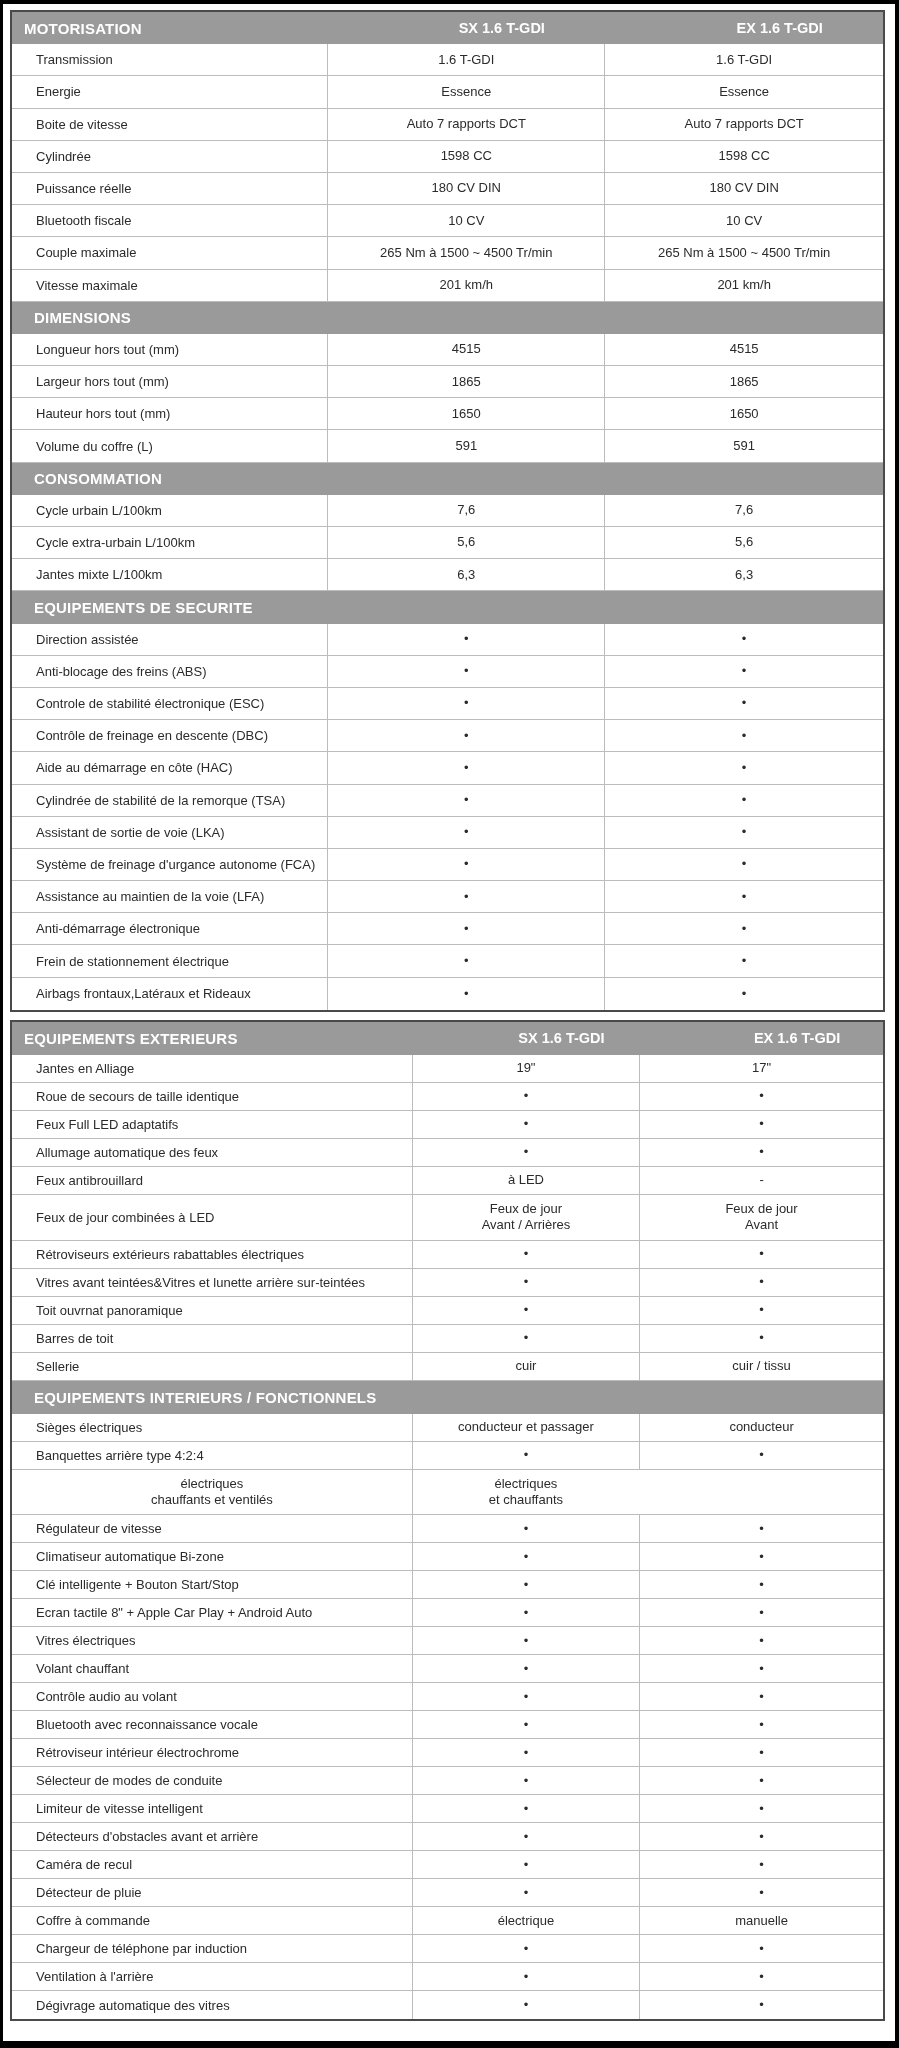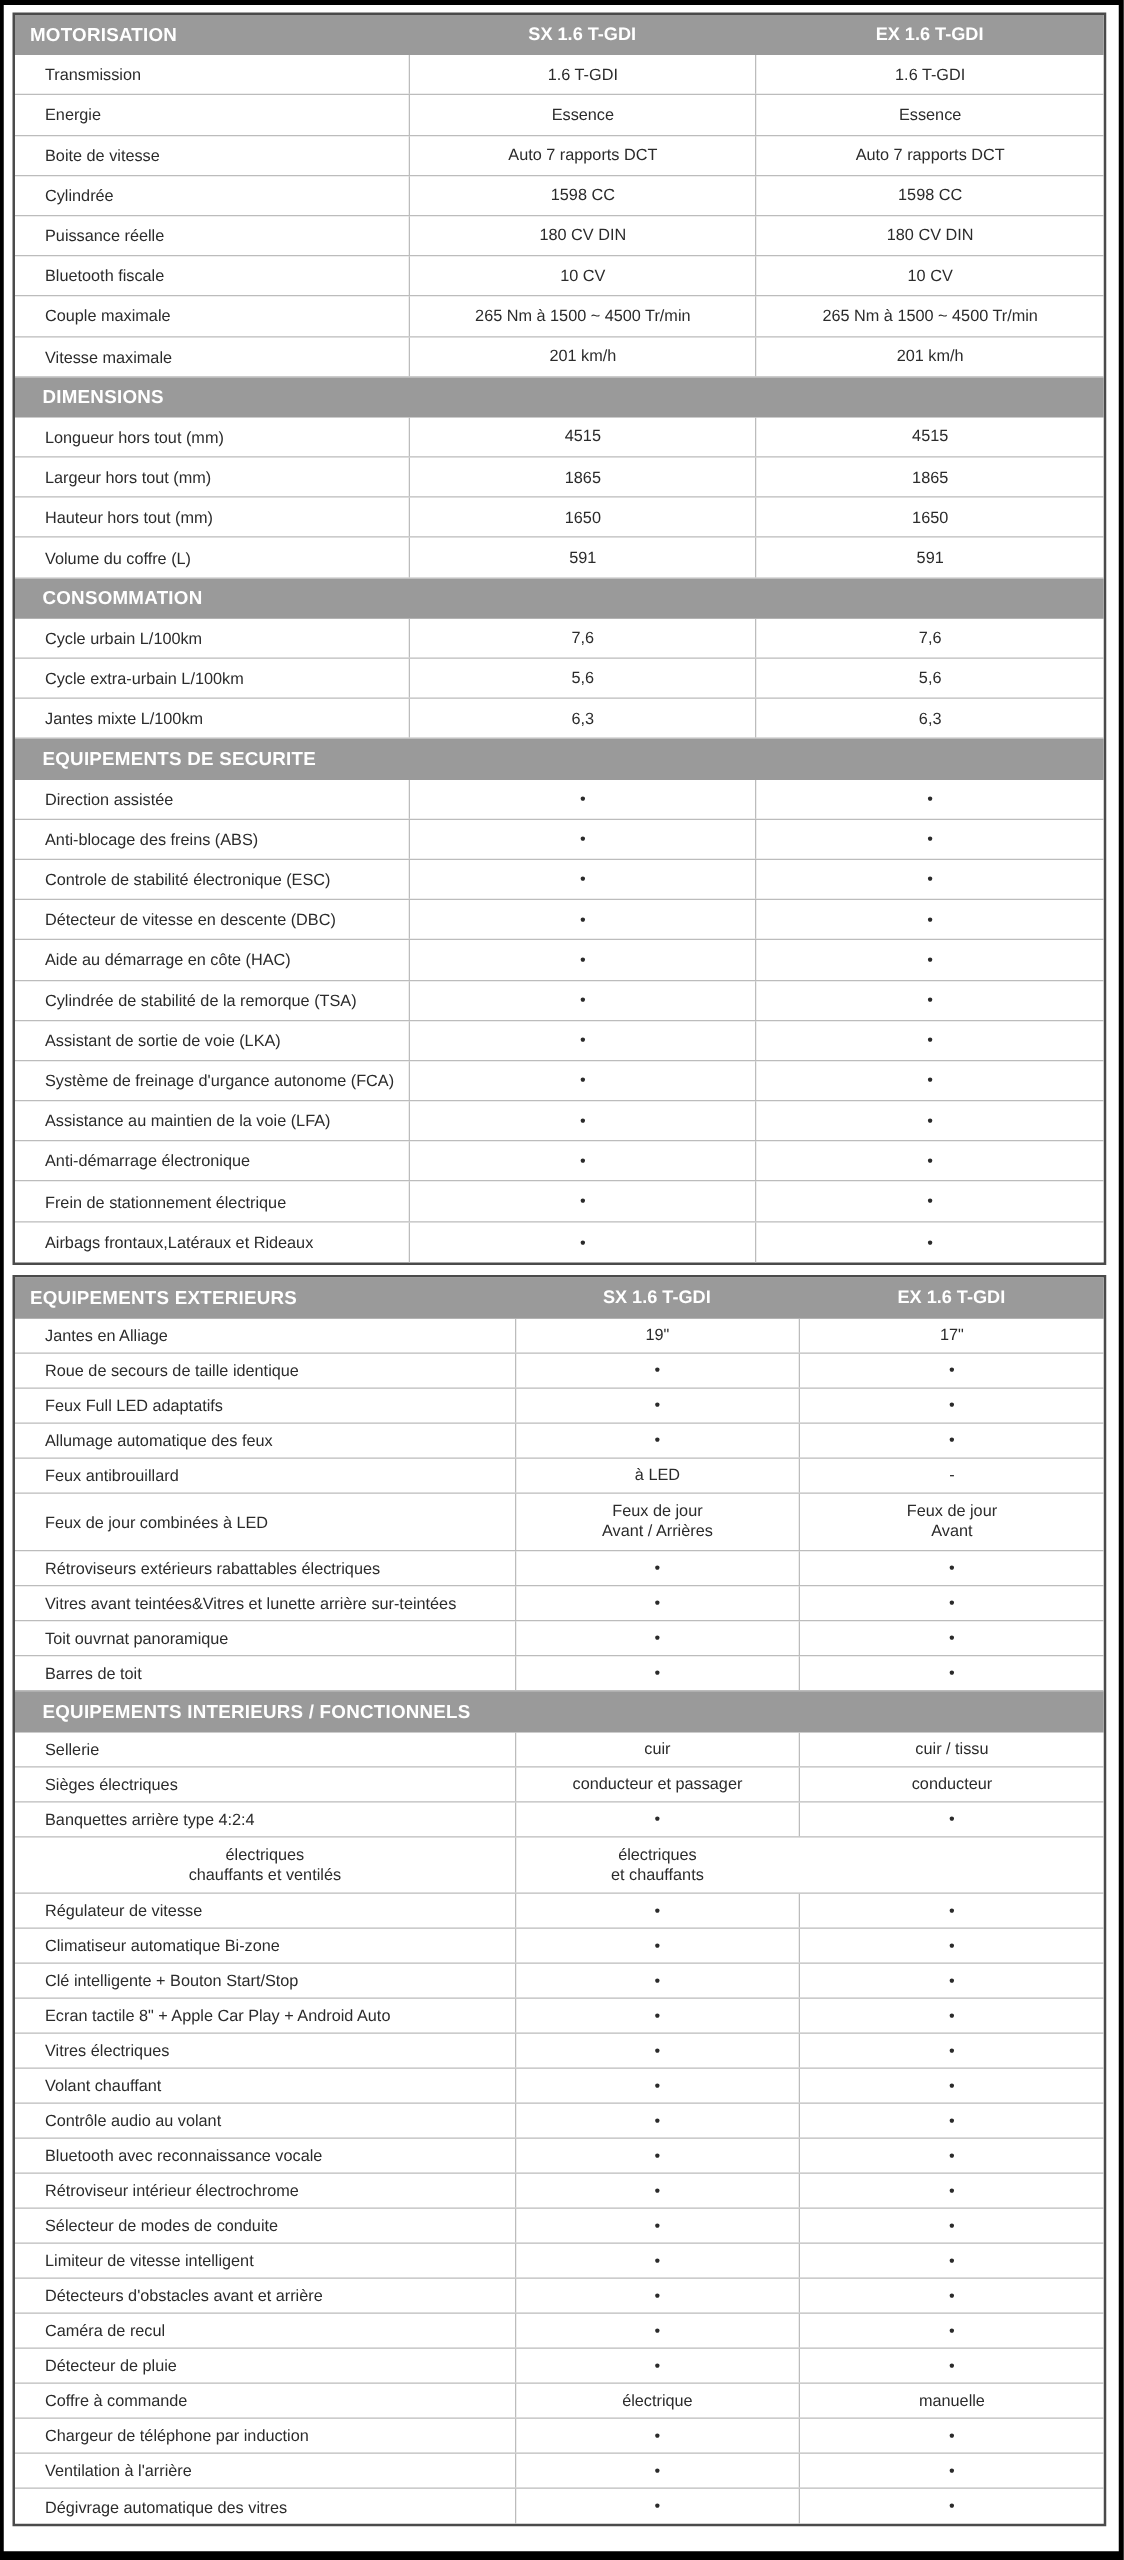--- a/index.html
+++ b/index.html
@@ -20,21 +20,21 @@
   .spec-table > .band:last-child{border-bottom:none;}
   .cols{display:grid;}
   .t1 .cols{grid-template-columns:36.2% 31.8% auto;}
   .t2 .cols{grid-template-columns:45.9% 26.1% auto;}
   .t1 .band{height:32.2px;}
   .t2 .band{height:28px;}
   .t2 .band.header-band{height:33px;}
   .t2 .band.section-band{height:33px;}
   .t2 .band.tall{height:45.7px;}
   .header-band, .section-band{
-    background:#9a9a9a;border-bottom:none;
+    background:#9a9a9a;border-bottom:none;gap:36px;
   }
   .section-band{
     color:#ffffff;font-weight:bold;font-size:15px;letter-spacing:.2px;
     display:flex;align-items:center;padding-left:22px;
   }
   .band-title{
     color:#ffffff;font-weight:bold;font-size:15px;letter-spacing:.2px;
     display:flex;align-items:center;padding-left:12px;
   }
   .band-col{
@@ -147,21 +147,21 @@
         <div class="cell label">Anti-blocage des freins (ABS)</div>
         <div class="cell value">•</div>
         <div class="cell value">•</div>
       </div>
       <div class="band row cols">
         <div class="cell label">Controle de stabilité électronique (ESC)</div>
         <div class="cell value">•</div>
         <div class="cell value">•</div>
       </div>
       <div class="band row cols">
-        <div class="cell label">Détecteur de vitesse en descente (DBC)</div>
+        <div class="cell label">Contrôle de freinage en descente (DBC)</div>
         <div class="cell value">•</div>
         <div class="cell value">•</div>
       </div>
       <div class="band row cols">
         <div class="cell label">Aide au démarrage en côte (HAC)</div>
         <div class="cell value">•</div>
         <div class="cell value">•</div>
       </div>
       <div class="band row cols">
         <div class="cell label">Cylindrée de stabilité de la remorque (TSA)</div>
@@ -251,26 +251,26 @@
       <div class="band row cols">
         <div class="cell label">Toit ouvrnat panoramique</div>
         <div class="cell value">•</div>
         <div class="cell value">•</div>
       </div>
       <div class="band row cols">
         <div class="cell label">Barres de toit</div>
         <div class="cell value">•</div>
         <div class="cell value">•</div>
       </div>
-      <div class="band section-band">EQUIPEMENTS INTERIEURS / FONCTIONNELS</div>
       <div class="band row cols">
         <div class="cell label">Sellerie</div>
         <div class="cell value">cuir</div>
         <div class="cell value">cuir / tissu</div>
       </div>
+      <div class="band section-band">EQUIPEMENTS INTERIEURS / FONCTIONNELS</div>
       <div class="band row cols">
         <div class="cell label">Sièges électriques</div>
         <div class="cell value">conducteur et passager</div>
         <div class="cell value">conducteur</div>
       </div>
       <div class="band row cols">
         <div class="cell label">Banquettes arrière type 4:2:4</div>
         <div class="cell value">•</div>
         <div class="cell value">•</div>
       </div>

